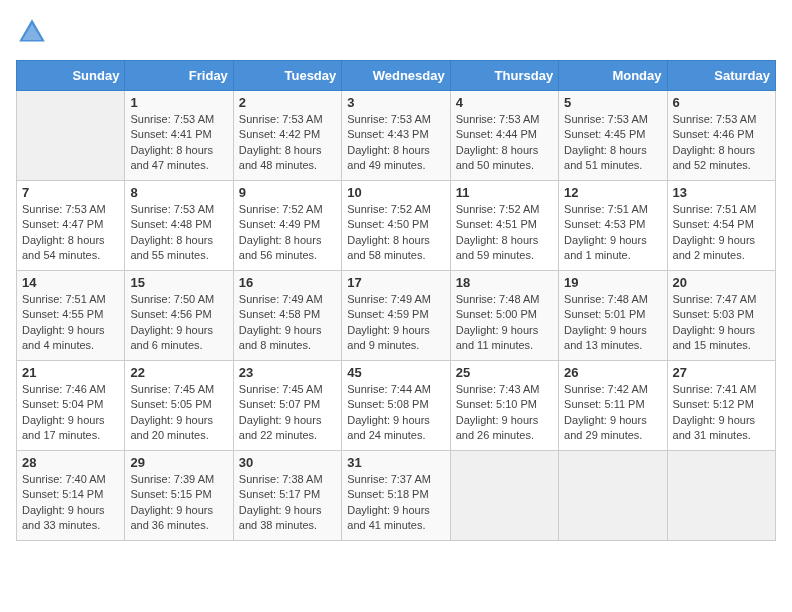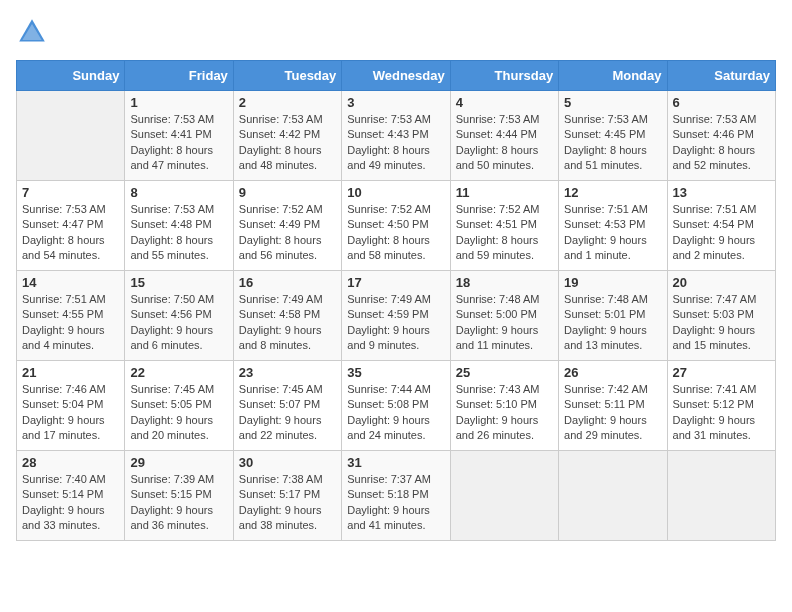--- a/index.html
+++ b/index.html
@@ -223,21 +223,21 @@
         </td>
         <td>
           <span class="day-number">22</span>
           <div class="day-info">Sunrise: 7:45 AM<br>Sunset: 5:05 PM<br>Daylight: 9 hours<br>and 20 minutes.</div>
         </td>
         <td>
           <span class="day-number">23</span>
           <div class="day-info">Sunrise: 7:45 AM<br>Sunset: 5:07 PM<br>Daylight: 9 hours<br>and 22 minutes.</div>
         </td>
         <td>
-          <span class="day-number">35</span>
+          <span class="day-number">45</span>
           <div class="day-info">Sunrise: 7:44 AM<br>Sunset: 5:08 PM<br>Daylight: 9 hours<br>and 24 minutes.</div>
         </td>
         <td>
           <span class="day-number">25</span>
           <div class="day-info">Sunrise: 7:43 AM<br>Sunset: 5:10 PM<br>Daylight: 9 hours<br>and 26 minutes.</div>
         </td>
         <td>
           <span class="day-number">26</span>
           <div class="day-info">Sunrise: 7:42 AM<br>Sunset: 5:11 PM<br>Daylight: 9 hours<br>and 29 minutes.</div>
         </td>

